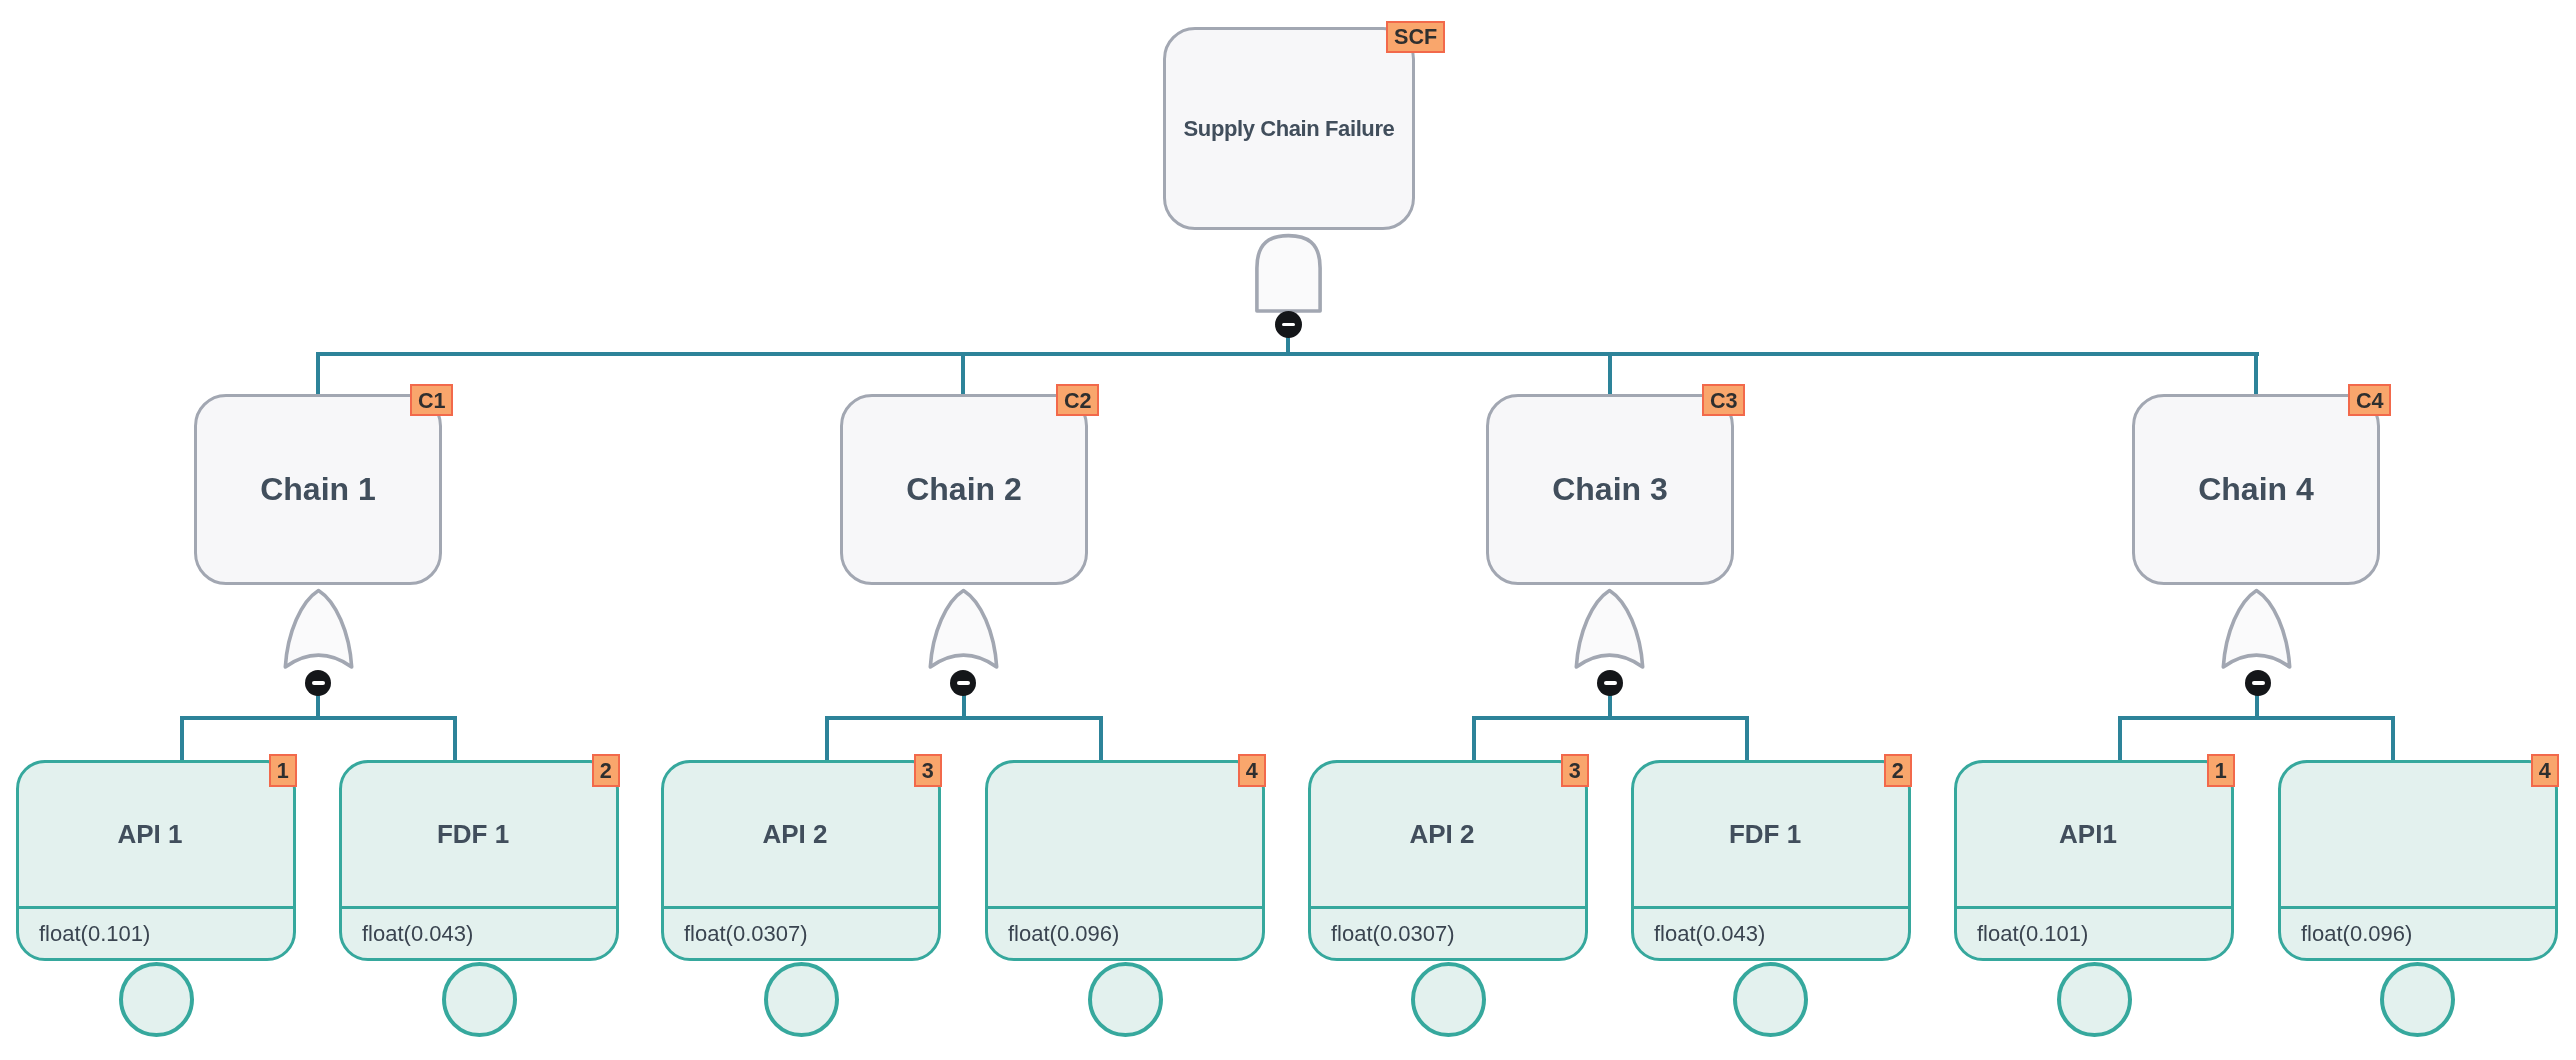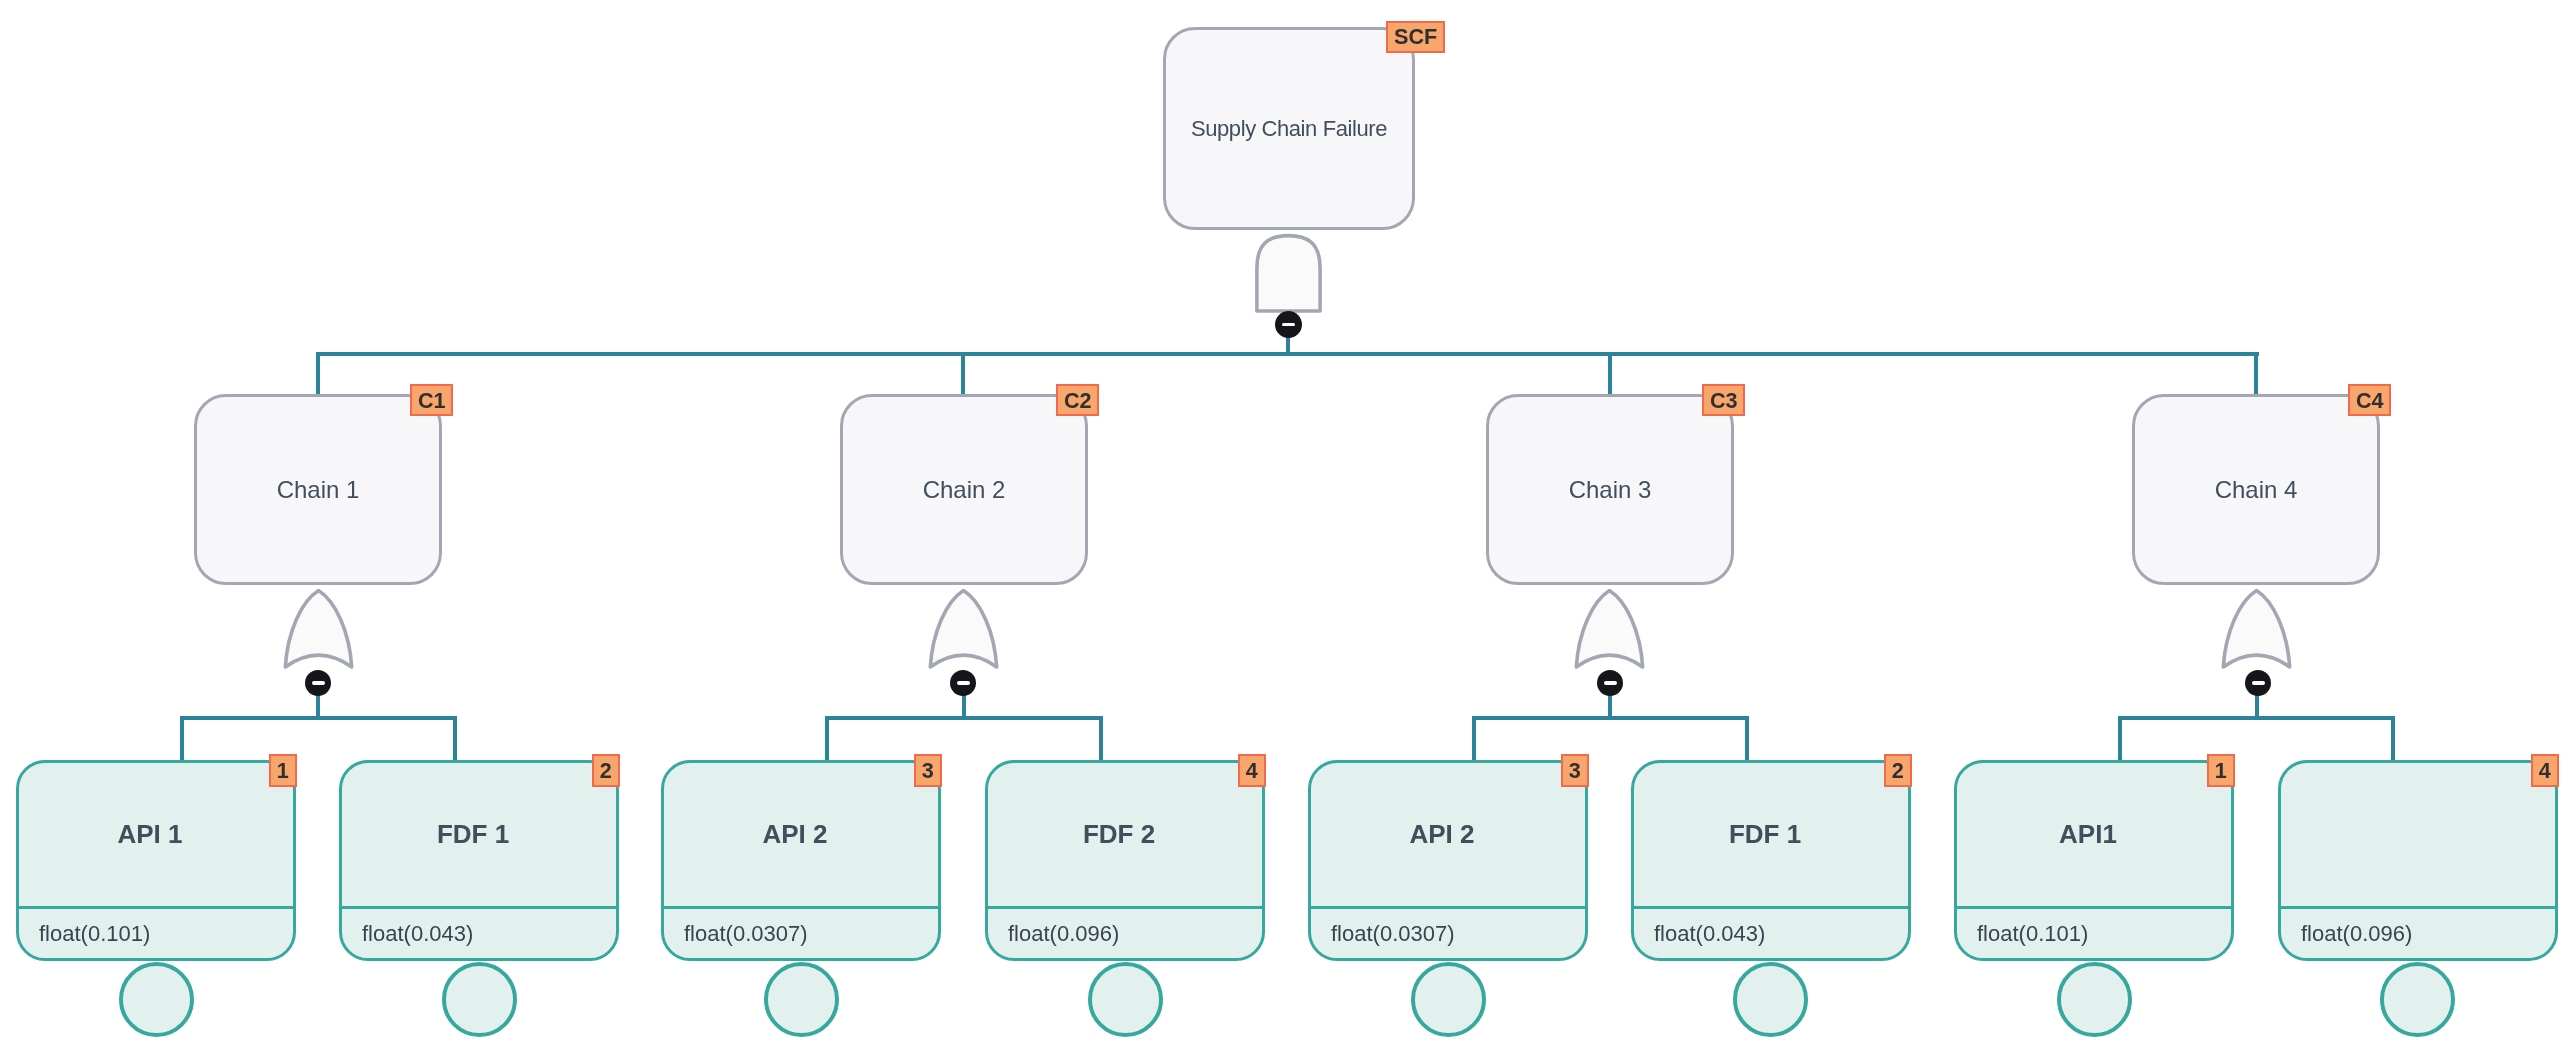--- a/index.html
+++ b/index.html
@@ -18,23 +18,23 @@
   }
   html,body{margin:0;padding:0;background:#ffffff;}
   body{font-family:"Liberation Sans", sans-serif;}
   #canvas{position:relative;width:2576px;height:1060px;background:#ffffff;overflow:hidden;}
 
   .line{position:absolute;background:var(--connector);z-index:1;}
 
   .node{position:absolute;box-sizing:border-box;background:var(--node-fill);
         border:3.6px solid var(--node-border);border-radius:32px;z-index:3;}
   .node .title{position:absolute;inset:0;display:flex;align-items:center;justify-content:center;
-        font-weight:normal;color:var(--title-text);white-space:nowrap;}
+        font-weight:bold;color:var(--title-text);white-space:nowrap;}
   .root-title{font-size:22px;letter-spacing:-0.4px;}
-  .chain-title{font-size:24px;}
+  .chain-title{font-size:32px;}
 
   .leaf{position:absolute;box-sizing:border-box;background:var(--leaf-fill);
         border:3.6px solid var(--leaf-border);border-radius:29px;z-index:3;width:280px;height:201px;top:760px;}
   .leaf .leaf-title{position:absolute;top:0;left:0;right:12px;height:143px;display:flex;
         align-items:center;justify-content:center;font-size:26px;font-weight:bold;color:var(--title-text);}
   .leaf .leaf-divider{position:absolute;top:143px;left:0;right:0;height:2.9px;background:var(--leaf-border);}
   .leaf .leaf-value{position:absolute;top:146px;bottom:0;left:0;right:0;display:flex;align-items:center;
         padding-left:20px;font-size:22px;font-weight:normal;color:var(--value-text);}
 
   .badge{position:absolute;box-sizing:border-box;background:var(--badge-fill);
@@ -160,21 +160,20 @@
 
   <div class="leaf" style="left:661px;">
     <div class="leaf-title">API 2</div>
     <div class="leaf-divider"></div>
     <div class="leaf-value">float(0.0307)</div>
     <div class="badge" style="right:-3.6px;top:-8.6px;">3</div>
   </div>
   <div class="event-circle" style="left:764px;"></div>
 
   <div class="leaf" style="left:985px;">
-    <div class="leaf-title">FDF 2</div>
     <div class="leaf-divider"></div>
     <div class="leaf-value">float(0.096)</div>
     <div class="badge" style="right:-3.6px;top:-8.6px;">4</div>
   </div>
   <div class="event-circle" style="left:1088px;"></div>
 
   <div class="leaf" style="left:1308px;">
     <div class="leaf-title">API 2</div>
     <div class="leaf-divider"></div>
     <div class="leaf-value">float(0.0307)</div>

